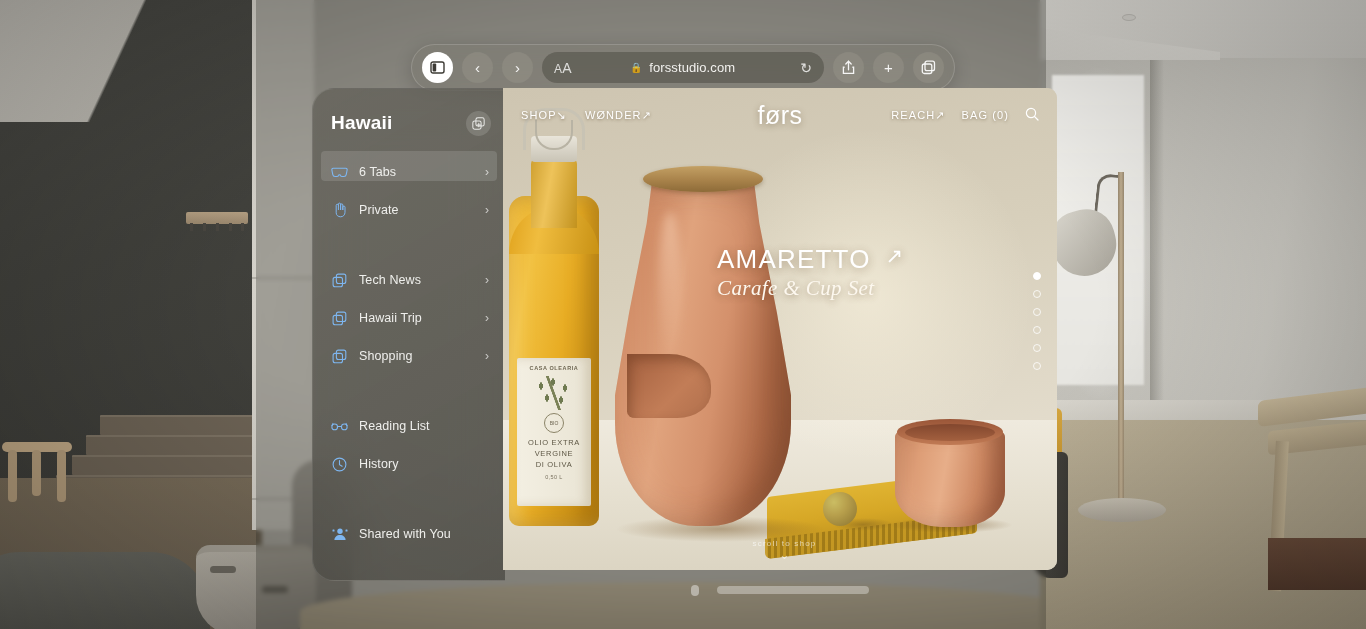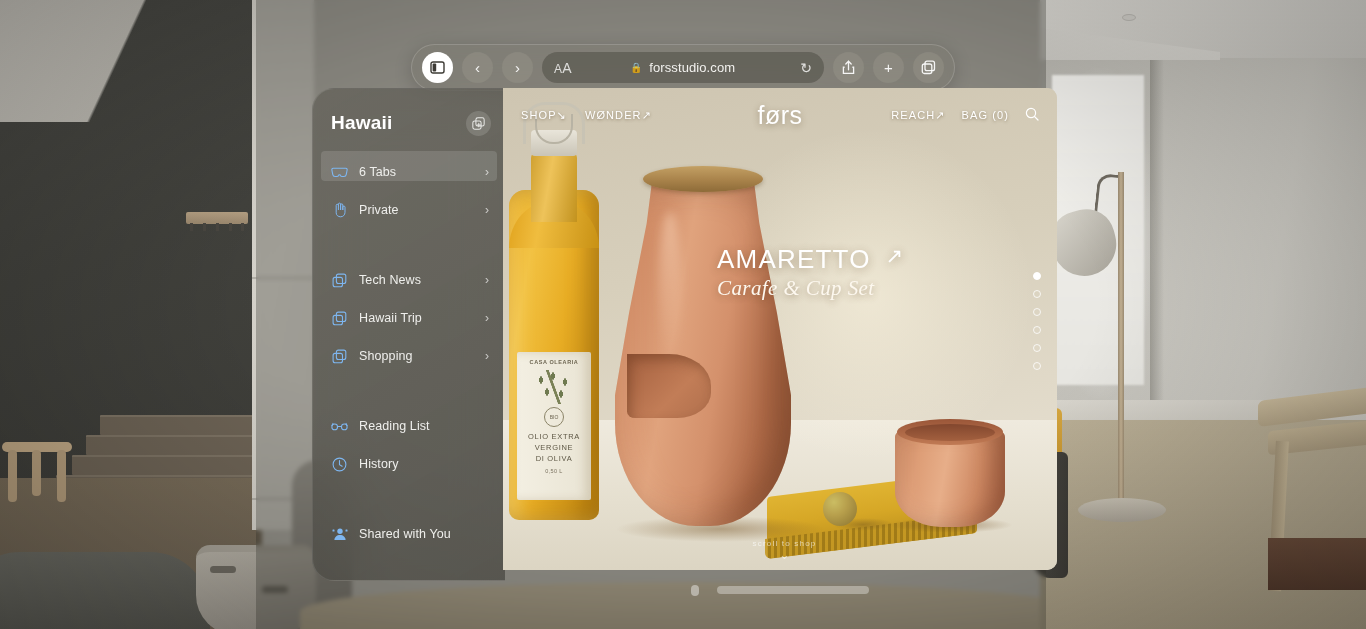--- a/index.html
+++ b/index.html
@@ -307,21 +307,21 @@
   .scene-wall {
     position: absolute; left: 0; top: 0; width: 100%; height: 340px;
     background: linear-gradient(170deg, #cec5b1 0%, #d7cfbb 50%, #e3dccc 100%);
   }
   .scene-glow {
     position: absolute; left: 36%; top: 8%; width: 60%; height: 70%;
     background: radial-gradient(ellipse at center, rgba(255,248,228,.55), rgba(255,248,228,0) 70%);
   }
 
   
-  .bottle { position: absolute; left: 6px; top: 12px; width: 90px; height: 420px; }
+  .bottle { position: absolute; left: 6px; top: 18px; width: 90px; height: 420px; }
   .bottle-body {
     position: absolute; left: 0; bottom: 0; width: 90px; height: 330px;
     background: linear-gradient(100deg, #e8a91a 0%, #f2c243 22%, #e8ad24 52%, #c48a12 88%);
     border-radius: 16px 16px 10px 10px;
     box-shadow: inset -10px 0 22px rgba(120,78,8,.4), inset 10px 0 16px rgba(255,230,150,.35);
   }
   .bottle-neck {
     position: absolute; left: 22px; top: 52px; width: 46px; height: 70px;
     background: linear-gradient(100deg, #d8a52b, #eec martyr 40%, #c89620);
     background: linear-gradient(100deg, #cfa030, #eec35a 40%, #c2921e);

